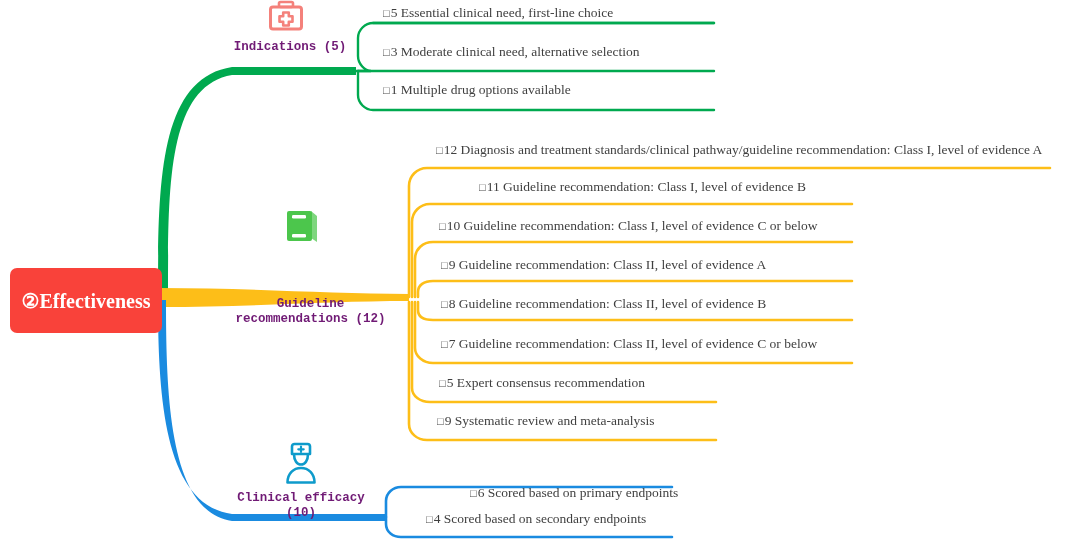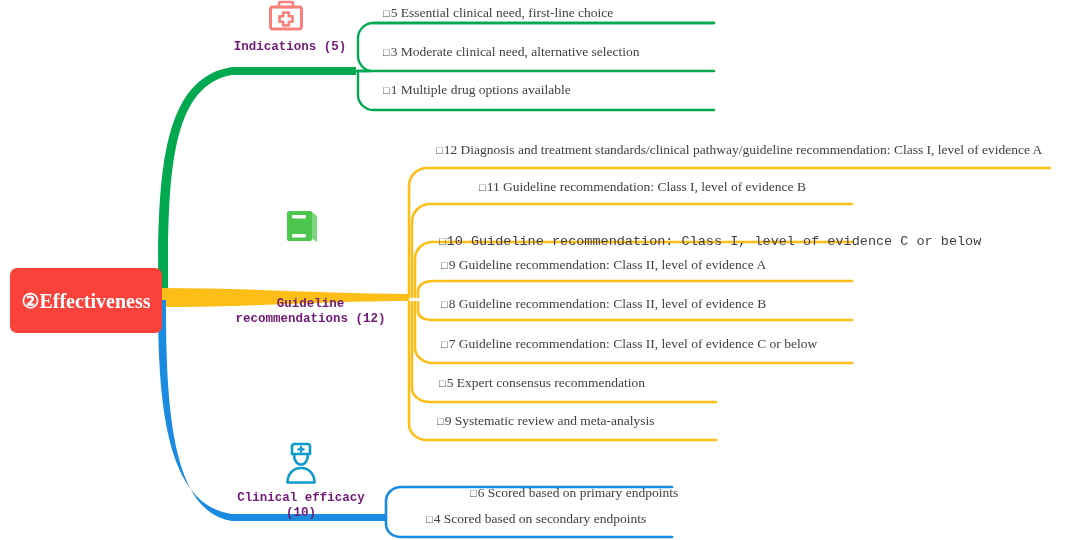--- a/index.html
+++ b/index.html
@@ -157,21 +157,21 @@
   </div>
   <div class="branch-title" style="left:233px; top:257px; width:155px;margin-top:40px;">Guideline
 recommendations (12)</div>
 
   <div class="leaf" style="left:428px; top:142px;">
     <span class="box">□</span><span>12 Diagnosis and treatment standards/clinical pathway/guideline recommendation: Class I, level of evidence A</span>
   </div>
   <div class="leaf" style="left:431px; top:179px;margin-left:40px;">
     <span class="box">□</span><span>11 Guideline recommendation: Class I, level of evidence B</span>
   </div>
-  <div class="leaf" style="left:431px; top:234px;font-family:Liberation Mono, monospace;">
+  <div class="leaf" style="left:431px; top:218px;">
     <span class="box">□</span><span>10 Guideline recommendation: Class I, level of evidence C or below</span>
   </div>
   <div class="leaf" style="left:433px; top:257px;">
     <span class="box">□</span><span>9 Guideline recommendation: Class II, level of evidence A</span>
   </div>
   <div class="leaf" style="left:433px; top:296px;">
     <span class="box">□</span><span>8 Guideline recommendation: Class II, level of evidence B</span>
   </div>
   <div class="leaf" style="left:433px; top:336px;">
     <span class="box">□</span><span>7 Guideline recommendation: Class II, level of evidence C or below</span>

